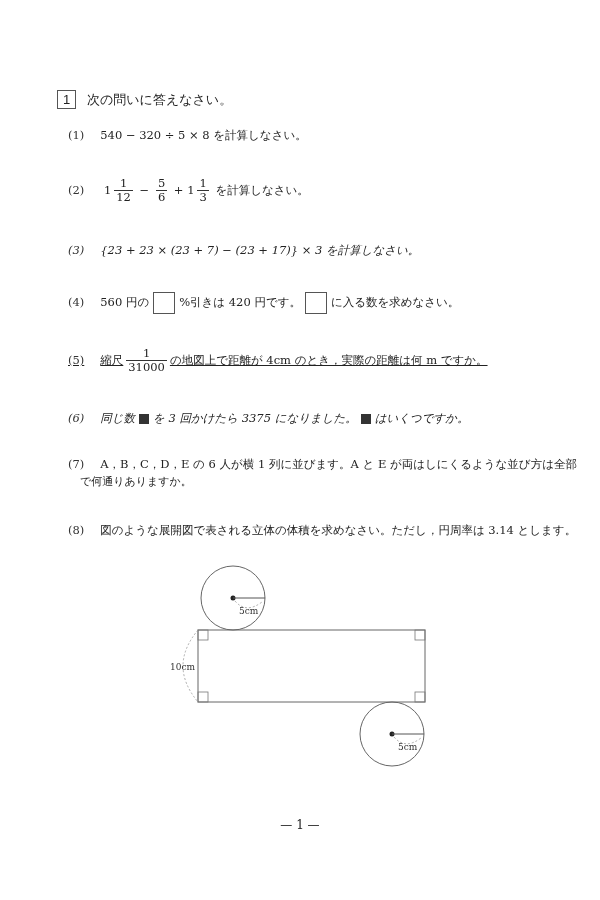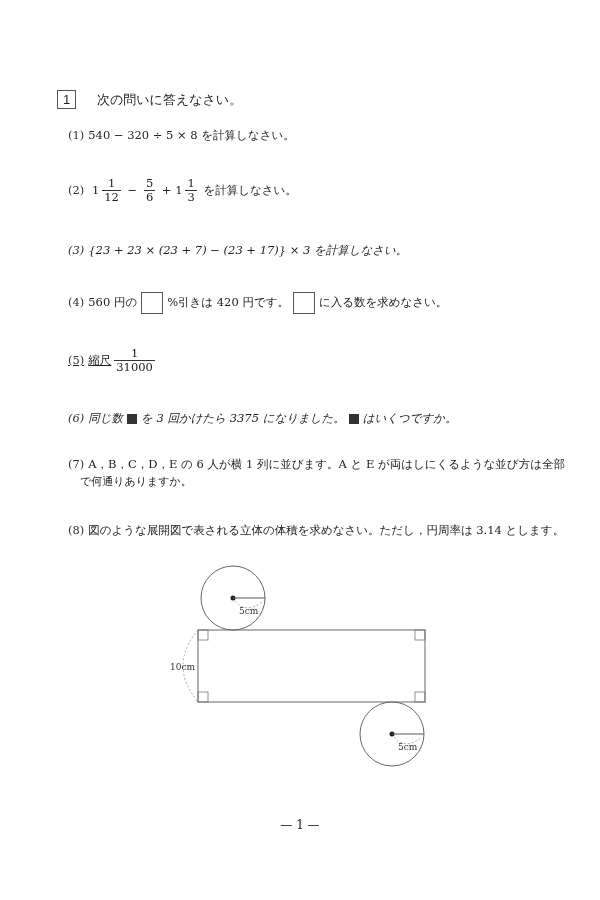--- a/index.html
+++ b/index.html
@@ -5,24 +5,24 @@
     html, body { margin: 0; padding: 0; }
     body {
       width: 600px; height: 900px; background: #ffffff; position: relative; overflow: hidden;
       font-family: "DejaVu Serif", "Liberation Serif", serif; color: #222;
     }
     .abs { position: absolute; }
     .section-num {
       left: 57px; top: 90px; width: 17px; height: 17px; border: 1px solid #555;
       font-family: "Liberation Sans", sans-serif; font-size: 13px; line-height: 17px; text-align: center;
     }
-    .section-title { left: 97px; top: 91px; font-size: 13px; line-height: 17px; }
+    .section-title { left: 87px; top: 91px; font-size: 13px; line-height: 17px; }
     .q-num { font-size: 11.5px; color: #333; }
     .q { left: 68px; font-size: 11.5px; line-height: 16px; white-space: nowrap; }
-    .q .body { margin-left: 4px; }
+    .q .body { margin-left: 16px; }
     .frac {
       display: inline-block; vertical-align: middle; text-align: center; margin: 0 3px; line-height: 13px;
     }
     .frac .n { display: block; border-bottom: 1px solid #333; padding: 0 2px; }
     .frac .d { display: block; padding: 0 2px; }
     .box {
       display: inline-block; width: 20px; height: 20px; border: 1px solid #555; vertical-align: middle; margin: 0 4px;
     }
     .sq {
       display: inline-block; width: 10px; height: 10px; background: #333; vertical-align: middle; margin: 0 4px;
@@ -55,21 +55,21 @@
 <div class="abs q" style="top:242px;font-style:italic;">
   <span class="q-num">(3)</span><span class="body">{23 + 23 × (23 + 7) − (23 + 17)} × 3</span>
   <span>を計算しなさい。</span>
 </div>
 
 <div class="abs q" style="top:292px;">
   <span class="q-num">(4)</span><span class="body">560 円の</span><span class="box"></span><span>%引きは 420 円です。</span><span class="box"></span><span>に入る数を求めなさい。</span>
 </div>
 
 <div class="abs q" style="top:347px;text-decoration:underline;">
-  <span class="q-num">(5)</span><span class="body">縮尺</span><span class="frac"><span class="n">1</span><span class="d">31000</span></span>
+  <span class="q-num">(5)</span><span class="body">縮尺</span><span class="frac"><span class="n">1</span><span class="d">31000</span></span><span>の地図上で距離が 4cm のとき，実際の距離は何 m ですか。</span>
 </div>
 
 <div class="abs q" style="top:410px;font-style:italic;">
   <span class="q-num">(6)</span><span class="body">同じ数</span><span class="sq"></span><span>を 3 回かけたら 3375 になりました。</span><span class="sq"></span><span>はいくつですか。</span>
 </div>
 
 <div class="abs q" style="top:456px;">
   <span class="q-num">(7)</span><span class="body">A，B，C，D，E の 6 人が横 1 列に並びます。A と E が両はしにくるような並び方は全部</span>
 </div>
 <div class="abs q7-line2">で何通りありますか。</div>

